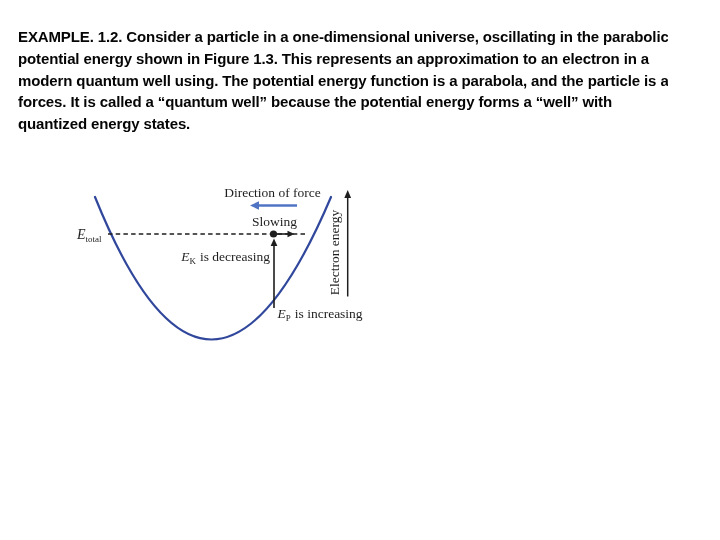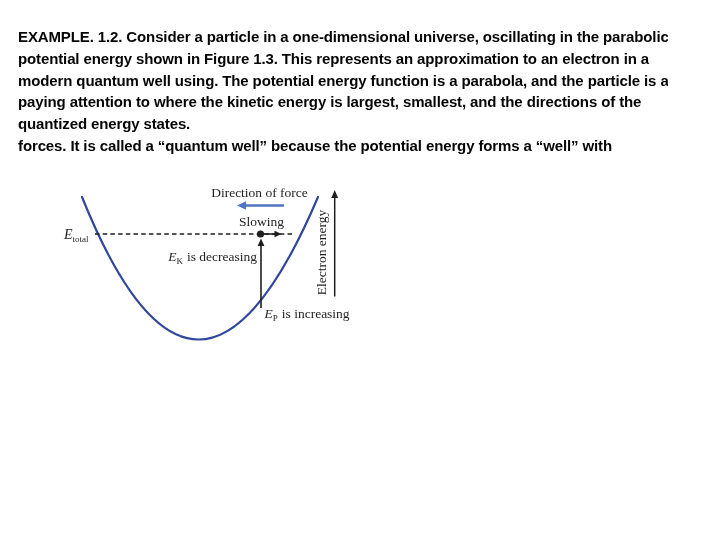--- a/index.html
+++ b/index.html
@@ -24,41 +24,40 @@
     font-size: 15px;
     line-height: 21.8px;
     letter-spacing: -0.12px;
     color: #050505;
   }
   .slide-text .line {
     white-space: pre;
   }
   .figure-wrap {
     position: absolute;
-    left: 42px;
+    left: 55px;
     top: 178px;
     width: 320px;
     height: 182px;
   }
   svg text {
     font-family: "Liberation Serif", serif;
   }
 </style>
 </head>
 <body>
 
 <div class="slide">
 
   <div class="slide-text">
     <div class="line">EXAMPLE. 1.2. Consider a particle in a one-dimensional universe, oscillating in the parabolic</div>
     <div class="line">potential energy shown in Figure 1.3. This represents an approximation to an electron in a</div>
     <div class="line">modern quantum well using. The potential energy function is a parabola, and the particle is a</div>
-    <div class="line">paying attention to where the kinetic energy is largest, smallest, and the directions of the</div>
+    <div class="line">forces. It is called a “quantum well” because the potential energy forms a “well” with</div>
     <div class="line">quantized energy states.</div>
-    <div class="line">forces. It is called a “quantum well” because the potential energy forms a “well” with</div>
   </div>
 
   <div class="figure-wrap">
     <svg width="320" height="182" viewBox="55 178 320 182" xmlns="http://www.w3.org/2000/svg">
 
       <path d="M 95 197 Q 210 482 331 197" fill="none" stroke-width="2.2" stroke-linecap="round" stroke="#30479c"></path>
 
       <line x1="108" y1="234" x2="308" y2="234" stroke-width="1.5" stroke-dasharray="4.5 3.2" stroke="#1e1e1e"></line>
 
       <text x="272.5" y="196.5" text-anchor="middle" font-size="13.5" fill="#1e1e1e">Direction of force</text>

